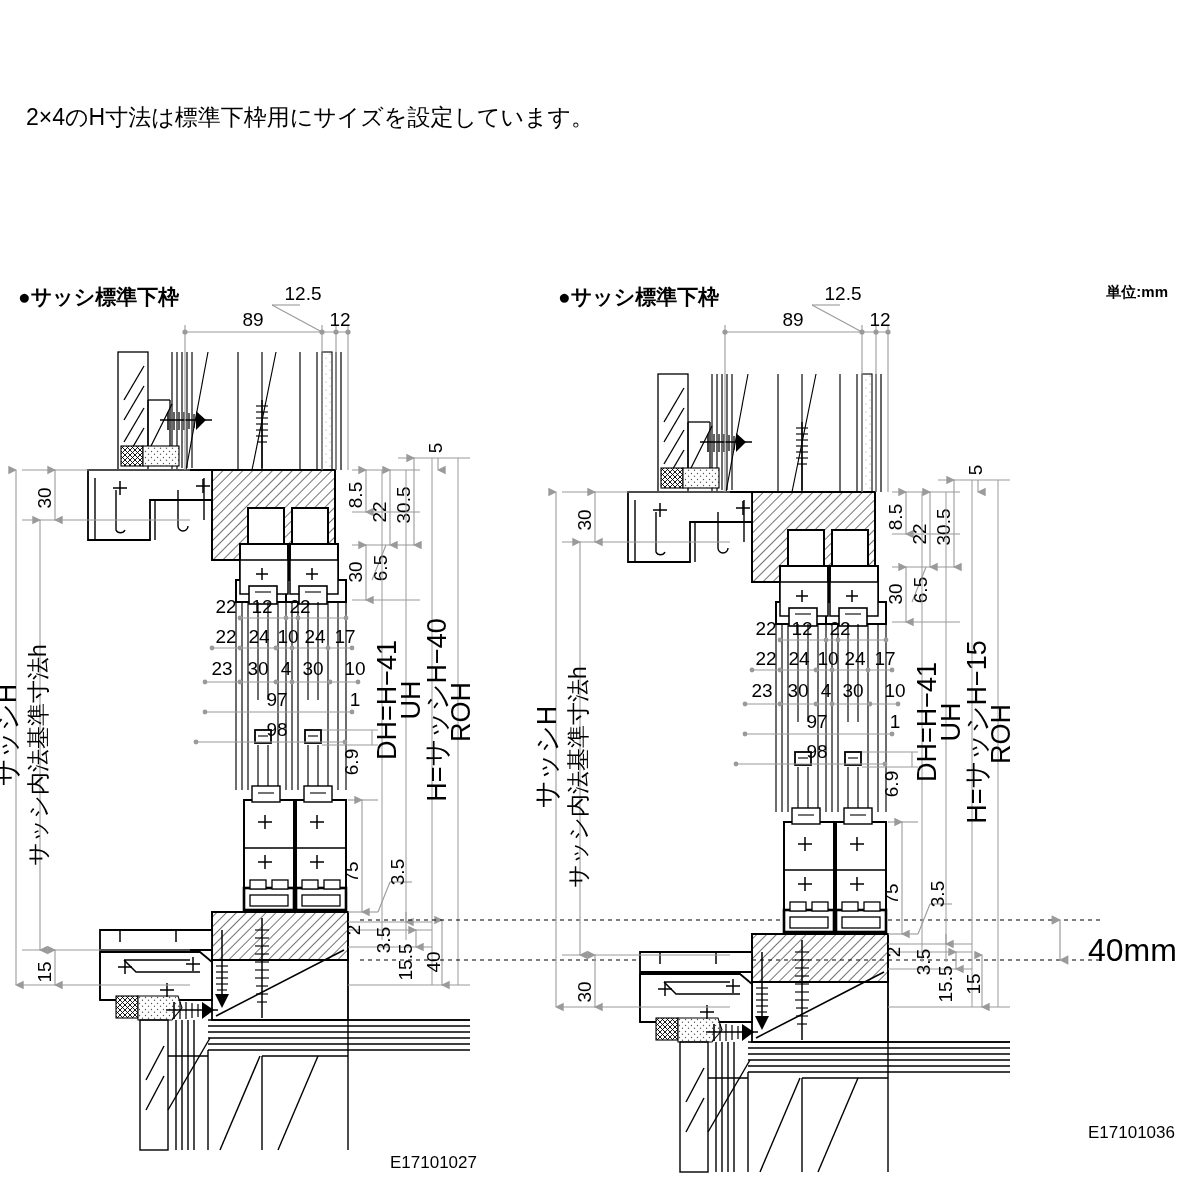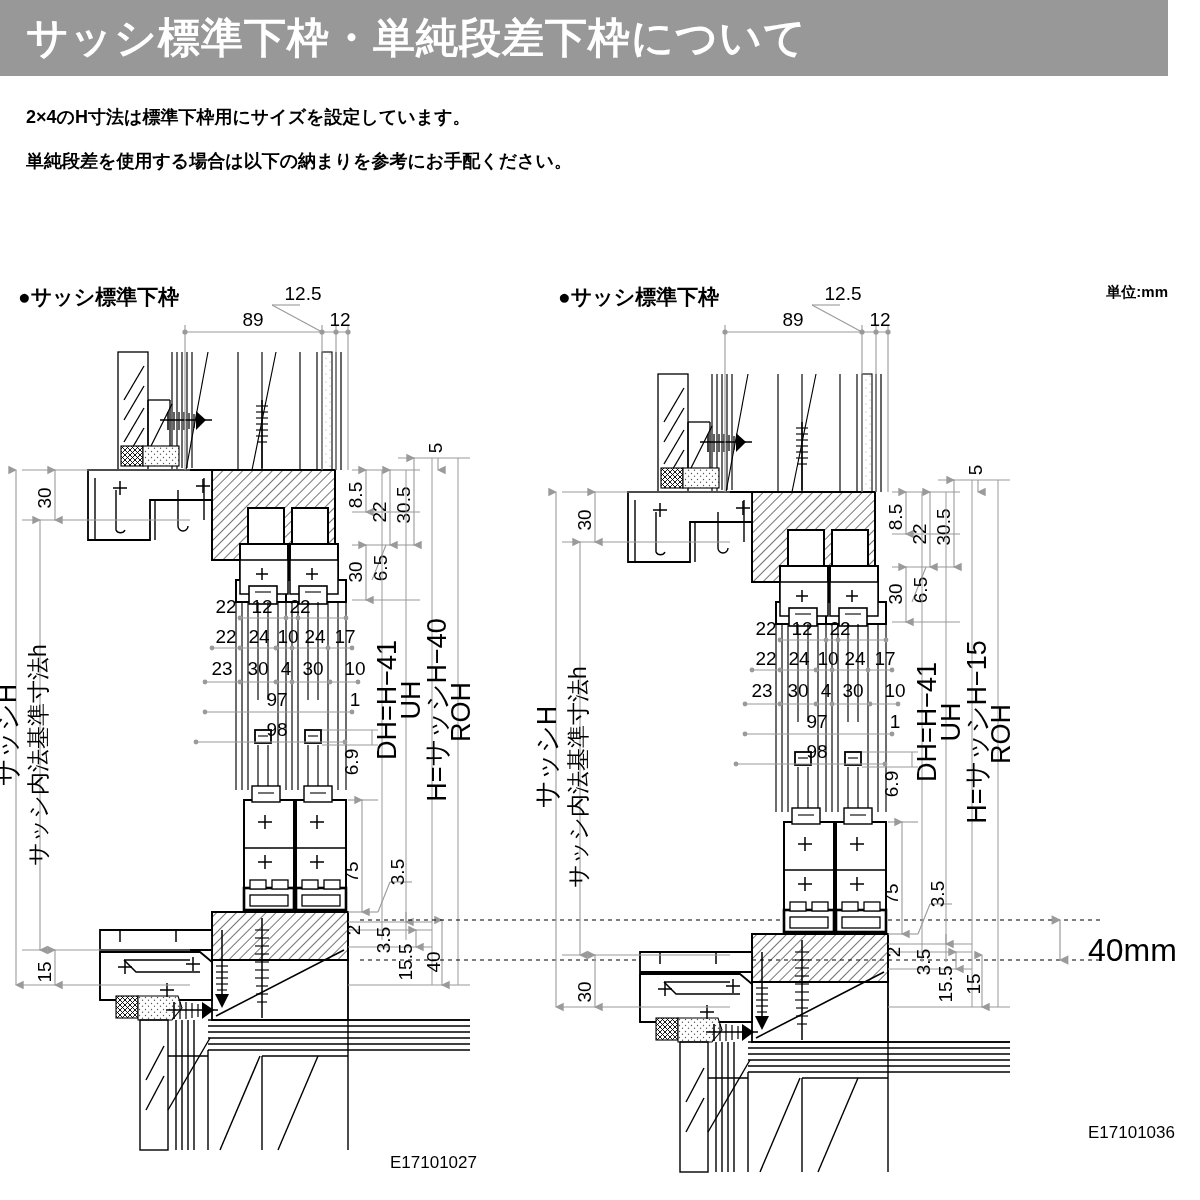--- a/index.html
+++ b/index.html
@@ -26,21 +26,21 @@
     font-weight:bold;
     letter-spacing:1px;
     margin-left:26px;
     line-height:1;
     white-space:nowrap;
   }
 
   
   .intro{position:absolute;left:26px;top:95px;}
   .intro-line{
-    font-size:18px;font-weight:bold;line-height:44px;white-space:nowrap;
+    font-size:23px;font-weight:normal;line-height:44px;white-space:nowrap;
   }
 
   
   .unit-note{
     position:absolute;right:32px;top:283px;
     font-size:15px;font-weight:bold;white-space:nowrap;
   }
 
   
   .fig-title{
@@ -68,27 +68,23 @@
   
   .dim{font-family:"Liberation Sans","DejaVu Sans",sans-serif;font-size:19px;fill:#000;}
   .lbl-v{font-family:"Liberation Sans","DejaVu Sans",sans-serif;font-size:23px;fill:#000;}
   .lbl-big{font-size:27px;}
 </style>
 </head>
 <body>
 
 <div class="page">
 
-  <div class="header-band">
-    <div class="header-title">サッシ標準下枠・単純段差下枠について</div>
-  </div>
 
   <div class="intro">
     <div class="intro-line">2×4のH寸法は標準下枠用にサイズを設定しています。</div>
-    <div class="intro-line">単純段差を使用する場合は以下の納まりを参考にお手配ください。</div>
   </div>
 
   <div class="fig-title left">●サッシ標準下枠</div>
   <div class="fig-title right">●サッシ標準下枠</div>
   <div class="unit-note">単位:mm</div>
 
   <div class="callout-40">40mm</div>
 
   <div class="dwg-no left">E17101027</div>
   <div class="dwg-no right">E17101036</div>

